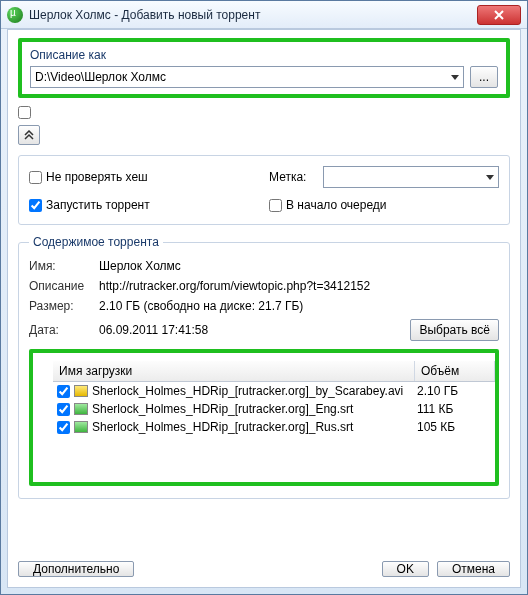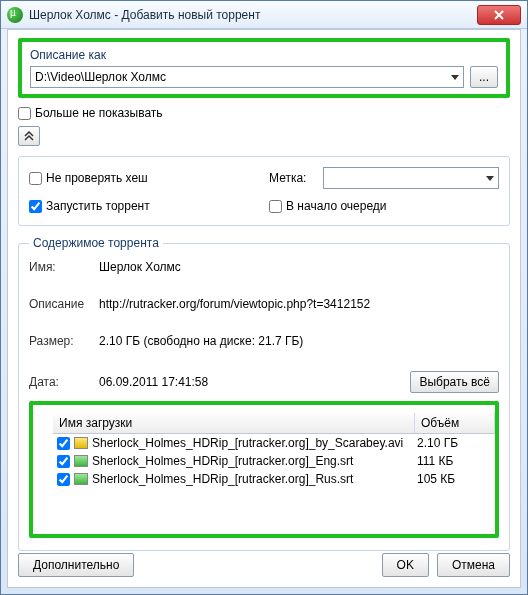--- a/index.html
+++ b/index.html
@@ -28,38 +28,38 @@
 
 .collapse-btn { width:22px; height:20px; border:1px solid #8a9ab0; background:linear-gradient(#fefefe,#e4e4e4); display:flex; align-items:center; justify-content:center; margin-top:6px; border-radius:2px; }
 .collapse-btn svg { width:10px; height:10px; }
 
 fieldset { border:1px solid #c8d4e4; border-radius:3px; padding:10px 10px 12px; margin-top:10px; }
 fieldset legend { padding:0 4px; color:#1a3a6a; }
 
 .settings-grid { display:grid; grid-template-columns: 1fr 1fr; row-gap:10px; column-gap:10px; }
 .label-col { display:flex; align-items:center; gap:4px; }
 
-.info-grid { display:grid; grid-template-columns: 70px 1fr; row-gap:23px; align-items:center; }
+.info-grid { display:grid; grid-template-columns: 70px 1fr; row-gap:6px; align-items:center; }
 .info-grid .lab { color:#333; }
 
 .file-table { border:1px solid #8a9ab0; margin-top:8px;padding-left:20px; }
 .file-head { display:flex; background:linear-gradient(#fdfdfd,#ececec); border-bottom:1px solid #c0c8d4; }
 .file-head .col { padding:3px 6px; border-right:1px solid #d0d8e4; }
 .col-name { flex:1; }
 .col-size { width:80px; }
 .file-body { background:#fff; min-height:100px; }
 .file-row { display:flex; align-items:center; padding:2px 4px; gap:4px; }
 .file-row .fname { flex:1; white-space:nowrap; overflow:hidden; text-overflow:ellipsis; }
 .file-row .fsize { width:74px; }
 .file-icon { width:14px; height:12px; display:inline-block; border:1px solid #888; position:relative; }
 .file-icon.avi { background:linear-gradient(#ffe97a,#e6b800); }
 .file-icon.srt { background:linear-gradient(#9fe89f,#3fb53f); }
 
 .bottom-bar { position:absolute; left:10px; right:10px; bottom:10px; display:flex; align-items:center; }
-.bottom-bar .btn { padding:0 14px; height:24px; }
+.bottom-bar .btn { padding:0 14px; height:16px; }
 .bottom-bar .spacer { flex:1; }
 </style>
 </head>
 <body>
 
 <div class="window">
   <div class="titlebar">
     <span class="app-icon"></span>
     <span class="title">Шерлок Холмс - Добавить новый торрент</span>
     <div class="close-btn">
@@ -77,21 +77,20 @@
         <div class="combo">
           <span>D:\Video\Шерлок Холмс</span>
           <span class="arrow"></span>
         </div>
         <button class="btn">...</button>
       </div>
     </div>
 
     <div class="check-row">
       <input type="checkbox" style="">
-      <span>Больше не показывать</span>
     </div>
 
     <div class="collapse-btn">
       <svg viewBox="0 0 10 10">
           <path d="M1 5 L5 1 L9 5 M1 9 L5 5 L9 9" stroke="#333" fill="none" stroke-width="1.5"></path>
         </svg>
     </div>
 
     <fieldset>
       <div class="settings-grid">

